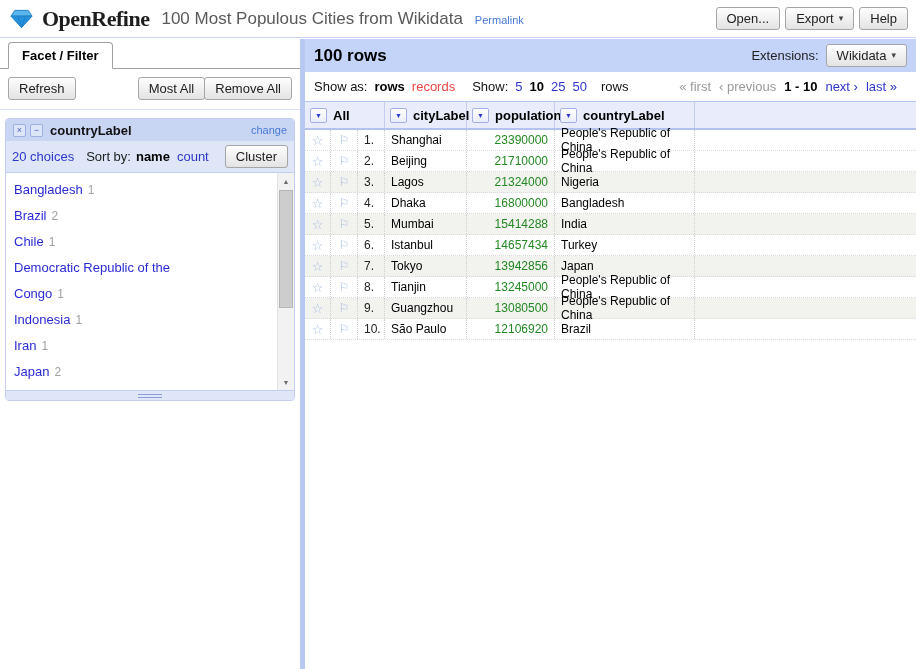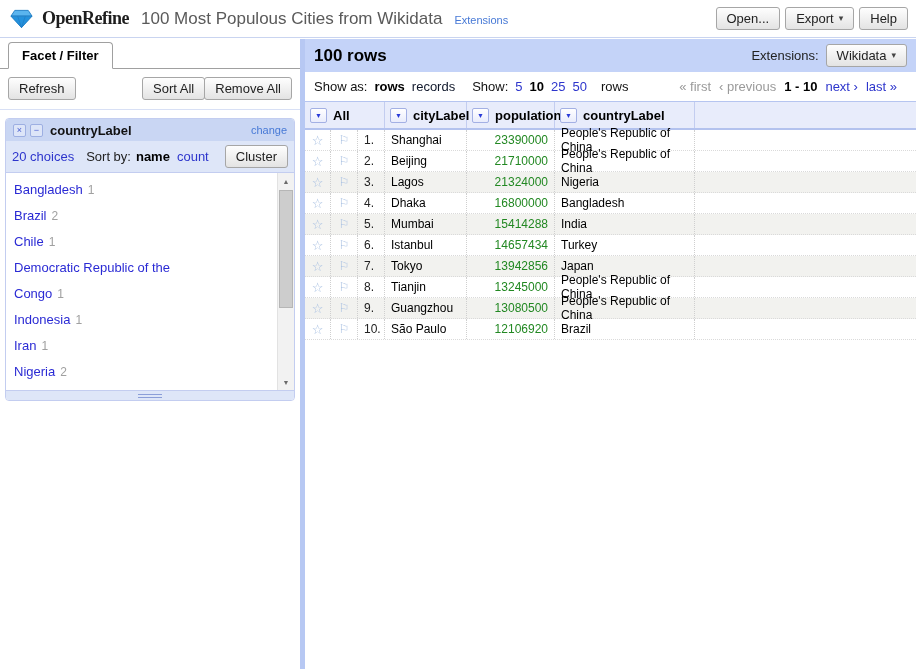--- a/index.html
+++ b/index.html
@@ -5,21 +5,21 @@
   * { margin:0; padding:0; box-sizing:border-box; }
   html,body { background:#fff; }
   body { font-family:"Liberation Sans", sans-serif; color:#000; }
   .app { position:relative; width:916px; height:669px; background:#fff; overflow:hidden; }
 
   
   .top-header { position:absolute; top:0; left:0; right:0; height:38px;
     display:flex; align-items:center; border-bottom:1px solid #c9d4f0; background:#fff; }
   .logo { margin:0 9px 0 10px; display:flex; align-items:center; }
   .app-name { font-family:"Liberation Serif","DejaVu Serif",serif; font-weight:bold;
-    font-size:18px; color:#1d1d1d; letter-spacing:-0.5px; }
+    font-size:22px; color:#1d1d1d; letter-spacing:-0.5px; }
   .project-title { font-size:17px; color:#5a5a5a; margin-left:12px; white-space:nowrap; }
   .permalink { font-size:11px; color:#4779d6; text-decoration:none; margin-left:12px; margin-top:3px; }
   .header-buttons { margin-left:auto; margin-right:8px; display:flex; gap:5px; }
   .btn { display:inline-flex; align-items:center; gap:5px; font-size:13px; color:#222;
     background:linear-gradient(#fefefe,#e3e3e3); border:1px solid #a6a6a6; border-radius:3px;
     padding:3px 10px; cursor:default; white-space:nowrap; }
   .btn .caret { font-size:9px; color:#444; line-height:1; }
 
   
   .left-panel { position:absolute; top:39px; left:0; width:300px; bottom:0; background:#fff; }
@@ -71,21 +71,21 @@
   
   .main-panel { position:absolute; top:39px; left:305px; right:0; bottom:0; background:#fff; }
   .main-header { height:33px; background:#c4d3f8; display:flex; align-items:center; padding:0 9px; }
   .row-summary { font-size:17px; font-weight:bold; color:#000; }
   .extensions { margin-left:auto; display:flex; align-items:center; gap:7px; font-size:13px; color:#222; }
 
   .view-bar { height:29px; display:flex; align-items:center; font-size:13px;
     padding:0 9px; background:#fff; }
   .view-bar .plain { color:#111; }
   .view-bar .bold { font-weight:bold; color:#000; }
-  .view-bar .link { color:#0f172a; text-decoration:none; }
+  .view-bar .link { color:#ef4444; text-decoration:none; }
   .view-bar > * { margin-right:7px; }
   .gap-left { margin-left:10px; }
   .size-opt { color:#2d35cc; margin-right:7px; cursor:default; }
   .size-opt.active { color:#000; font-weight:bold; }
   .pagination { margin-left:auto; display:flex; align-items:center; gap:8px; padding-right:3px; }
   .pagination .disabled { color:#9a9a9a; }
   .pagination .current { font-weight:bold; color:#000; }
   .pagination .link { color:#2d35cc; text-decoration:none; }
 
   
@@ -118,39 +118,39 @@
   <div class="top-header">
     <span class="logo">
       <svg width="23" height="20" viewBox="0 0 24 20">
         <polygon points="5,1 19,1 23,7 1,7" fill="#5ab4ee" stroke="#1f7ec6" stroke-width="1"></polygon>
         <polygon points="1,7 23,7 12,19" fill="#2491dc" stroke="#1f7ec6" stroke-width="1"></polygon>
         <polyline points="8,7 12,19 16,7" fill="none" stroke="#1f7ec6" stroke-width="0.8"></polyline>
       </svg>
     </span>
     <span class="app-name">OpenRefine</span>
     <span class="project-title">100 Most Populous Cities from Wikidata</span>
-    <a class="permalink" href="#">Extensions</a>
+    <a class="permalink" href="#">Permalink</a>
     <div class="header-buttons">
       <span class="btn">Open...</span>
       <span class="btn">
           <span>Export</span>
           <span class="caret">▾</span>
         </span>
       <span class="btn">Help</span>
     </div>
   </div>
 
   <div class="left-panel">
     <div class="tab-bar">
       <span class="tab active">Facet / Filter</span>
     </div>
     <div class="controls-row">
       <span class="btn">Refresh</span>
       <span class="btn-group">
-        <span class="btn">Sort All</span>
+        <span class="btn">Most All</span>
         <span class="btn">Remove All</span>
       </span>
     </div>
 
     <div class="facet-box">
       <div class="facet-header">
         <span class="mini-icon">×</span>
         <span class="mini-icon">−</span>
         <span class="facet-title">countryLabel</span>
         <a class="facet-change" href="#">change</a>
@@ -187,20 +187,23 @@
 
 
   <div class="choice">
     <a class="choice-link" href="#">Indonesia</a><span class="choice-count">1</span>
   </div>
 
   <div class="choice">
     <a class="choice-link" href="#">Iran</a><span class="choice-count">1</span>
   </div>
 
+  <div class="choice">
+    <a class="choice-link" href="#">Japan</a><span class="choice-count">2</span>
+  </div>
 
 
   <div class="choice">
     <a class="choice-link" href="#">Nigeria</a><span class="choice-count">2</span>
   </div>
 </div>
       <div class="facet-resize">
         <div class="resize-grip"></div>
       </div>
     </div>

